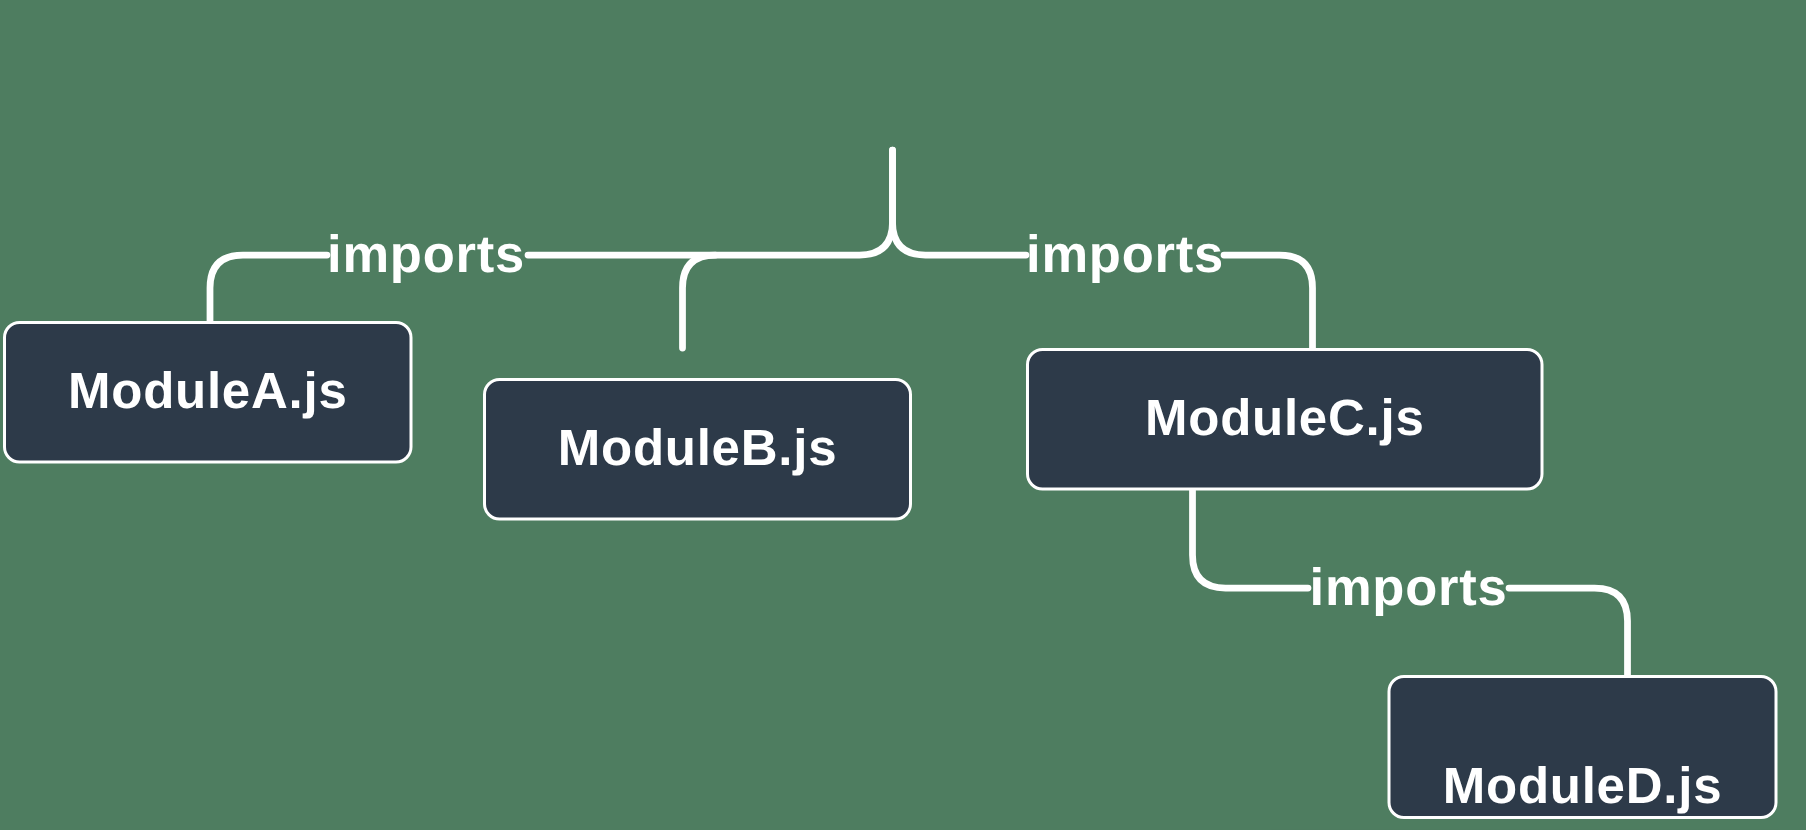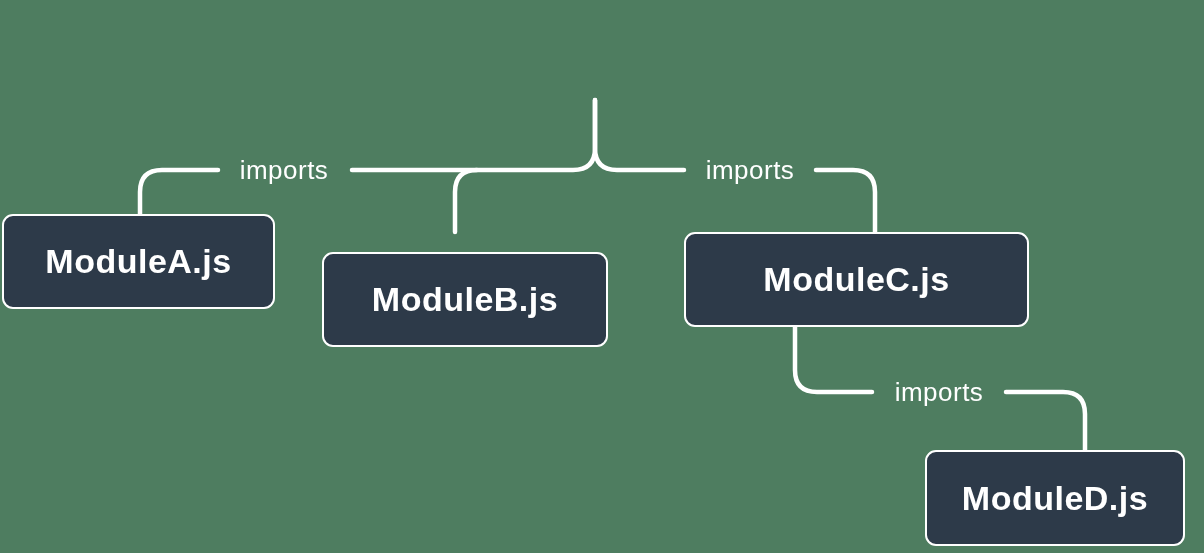--- a/index.html
+++ b/index.html
@@ -42,27 +42,27 @@
     border-radius:11px;
     color:var(--text);
     font-weight:bold;
     font-size:34px;
     letter-spacing:0.5px;
   }
   .node-root   {left:427px; top:5px;   width:336px; height:95px;}
   .node-a      {left:2px;   top:214px; width:273px; height:95px;}
   .node-b      {left:322px; top:232px; width:286px; height:95px;margin-top:20px;}
   .node-c      {left:684px; top:232px; width:345px; height:95px;}
-  .node-d      {left:925px; top:450px; width:260px; height:96px;}
+  .node-d      {left:925px; top:450px; width:260px; height:96px;align-items:flex-end;}
   .edge-label{
     position:absolute;
     transform:translate(-50%,-50%);
     color:var(--text);
-    font-weight:normal;
-    font-size:26px;
+    font-weight:bold;
+    font-size:35px;
     letter-spacing:0.5px;
     white-space:nowrap;
   }
   .edge-label-a{left:284px; top:170px;}
   .edge-label-c{left:750px; top:170px;}
   .edge-label-d{left:939px; top:392px;}
 </style>
 </head>
 <body>
 

